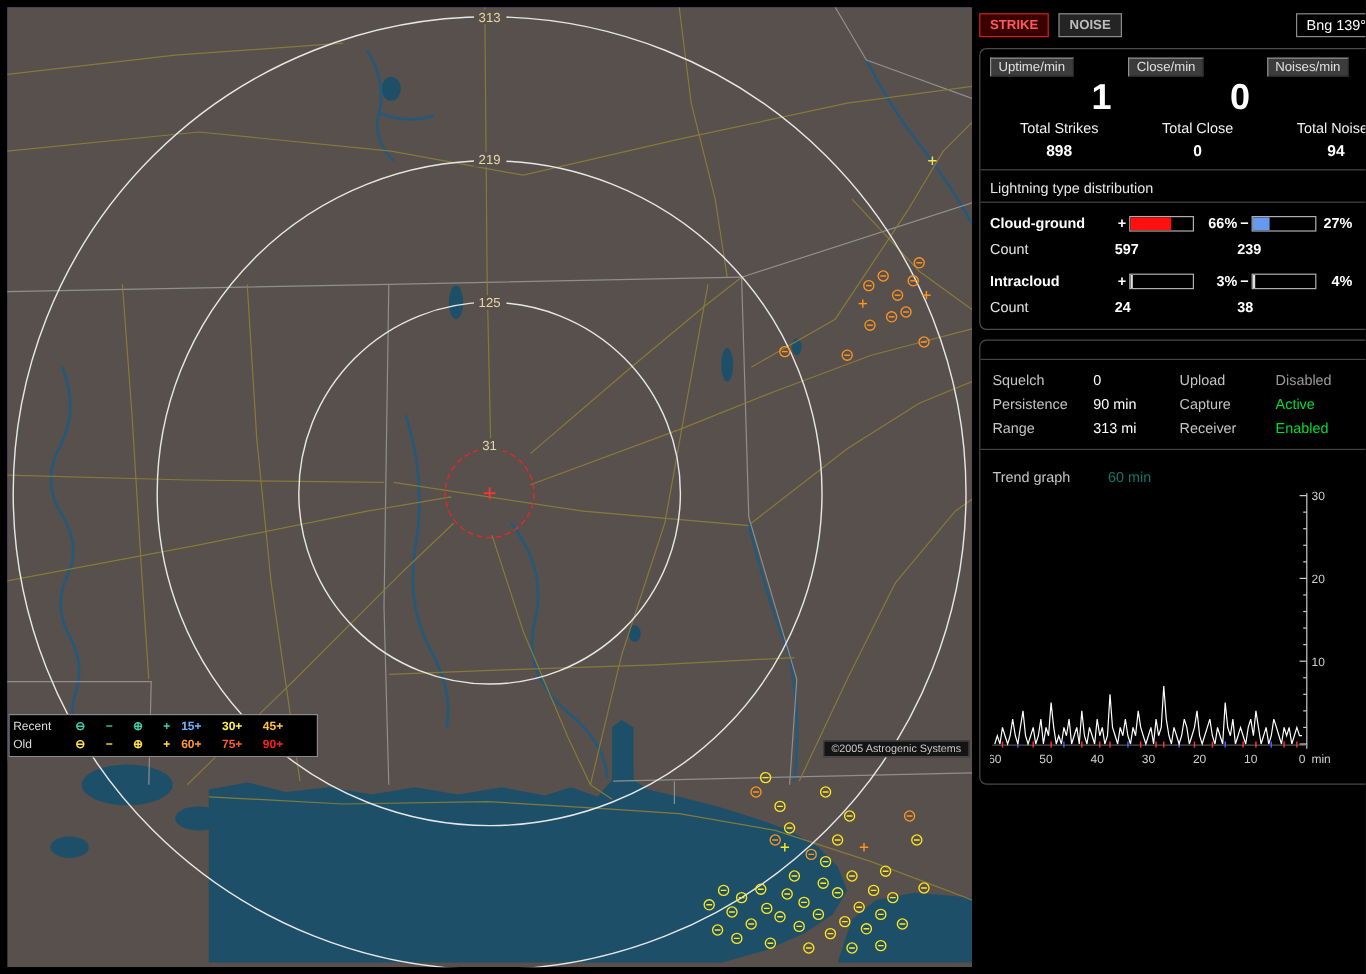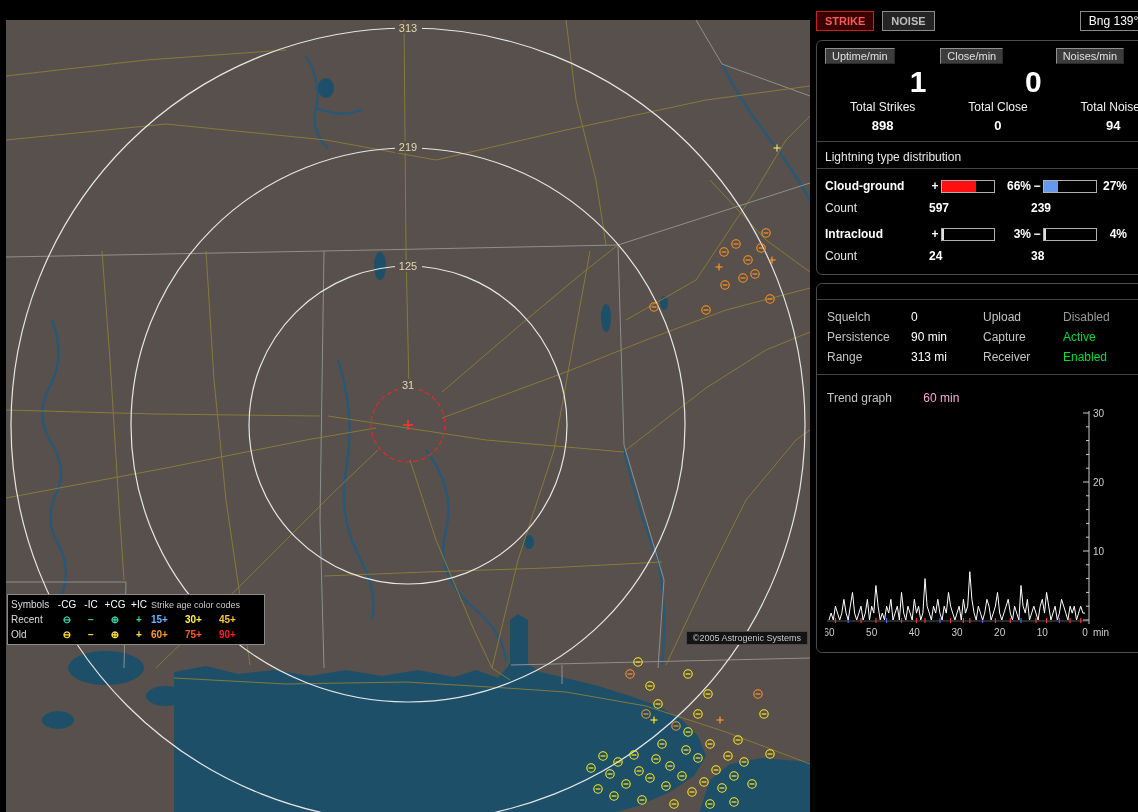--- a/index.html
+++ b/index.html
@@ -1,19 +1,19 @@
 <!DOCTYPE html>
 <html><head>
 <meta charset="utf-8">
 <style>
   html,body{margin:0;padding:0;background:#000;}
   .app{position:relative;width:1138px;height:812px;background:#000;overflow:hidden;
        font-family:"Liberation Sans",sans-serif;color:#e6e6e6;}
   
-  .map-wrap{position:absolute;left:6px;top:20px;width:804px;height:628px;background:#4c1d95;}
+  .map-wrap{position:absolute;left:6px;top:6px;width:804px;height:628px;background:#4c1d95;}
   .legend{position:absolute;left:1px;bottom:3px;width:250px;background:#000;border:1px solid #8a8a8a;
           font-size:10px;line-height:14px;color:#ddd;padding:2px 3px;}
   .lg-row{display:flex;align-items:center;height:15px;}
   .lg-c1{width:44px;color:#ddd;}
   .lg-sym{width:24px;text-align:center;color:#fff;}
   .lg-glyphs{width:96px;display:flex;}
   .lg-glyph{width:24px;text-align:center;font-weight:bold;}
   .lg-age-title{width:104px;font-size:9px;color:#ccc;text-align:left;}
   .lg-ages{display:flex;}
   .lg-age{width:34px;font-weight:bold;}
@@ -57,21 +57,21 @@
   .count-row{display:grid;grid-template-columns:104px 102px auto;height:22px;align-items:center;font-size:12px;}
   .cval{font-weight:bold;color:#fff;}
   .dt{font-size:15px;font-weight:bold;color:#00ee00;padding:2px 0 4px 2px;}
   .set-grid{display:grid;grid-template-columns:84px 72px 80px auto;row-gap:6px;font-size:12px;padding:2px;}
   .stat-grid{display:grid;grid-template-columns:62px 96px 94px auto;row-gap:6px;font-size:12px;padding:2px;}
   .lbl{color:#c4c4c4;}
   .val{color:#fff;}
   .green{color:#00dd33;}
   .dim{color:#9a9a9a;}
   .trend-row{font-size:12px;color:#c4c4c4;padding:8px 2px 4px 2px;}
-  .trend-row .tv{color:#f9a8d4;margin-left:28px;}
+  .trend-row .tv{color:#0f766e;margin-left:28px;}
   .ax-lbl{fill:#cfcfcf;font-size:10px;font-family:"Liberation Sans",sans-serif;}
 </style>
 </head>
 <body>
 
 <div class="app">
 
   <div class="map-wrap">
     <svg width="804" height="800" viewBox="0 0 804 800">
       <rect x="0" y="0" width="804" height="800" fill="#57504c"></rect>
@@ -392,28 +392,20 @@
           </g>
           <g>
             <line x1="710.5" y1="700" x2="717.5" y2="700" stroke="#ff9520" stroke-width="1.2"></line>
             <line x1="714" y1="696.5" x2="714" y2="703.5" stroke="#ff9520" stroke-width="1.2"></line>
           </g>
         </g>
     </svg>
 
     
     <div class="legend">
-      <div class="lg-row lg-head">
-        <span class="lg-c1">Symbols</span>
-        <span class="lg-sym">-CG</span>
-        <span class="lg-sym">-IC</span>
-        <span class="lg-sym">+CG</span>
-        <span class="lg-sym">+IC</span>
-        <span class="lg-age-title">Strike age color codes</span>
-      </div>
       <div class="lg-row">
         <span class="lg-c1">Recent</span>
         <span id="lg-recent-glyphs" class="lg-glyphs">
             <span class="lg-glyph" style="color: rgb(63, 208, 168);">⊖</span>
             <span class="lg-glyph" style="color: rgb(63, 208, 168);">−</span>
             <span class="lg-glyph" style="color: rgb(63, 208, 168);">⊕</span>
             <span class="lg-glyph" style="color: rgb(63, 208, 168);">+</span>
           </span>
         <span id="lg-age1" class="lg-ages">
             <span class="lg-age" style="color: rgb(111, 178, 255);">15+</span>

